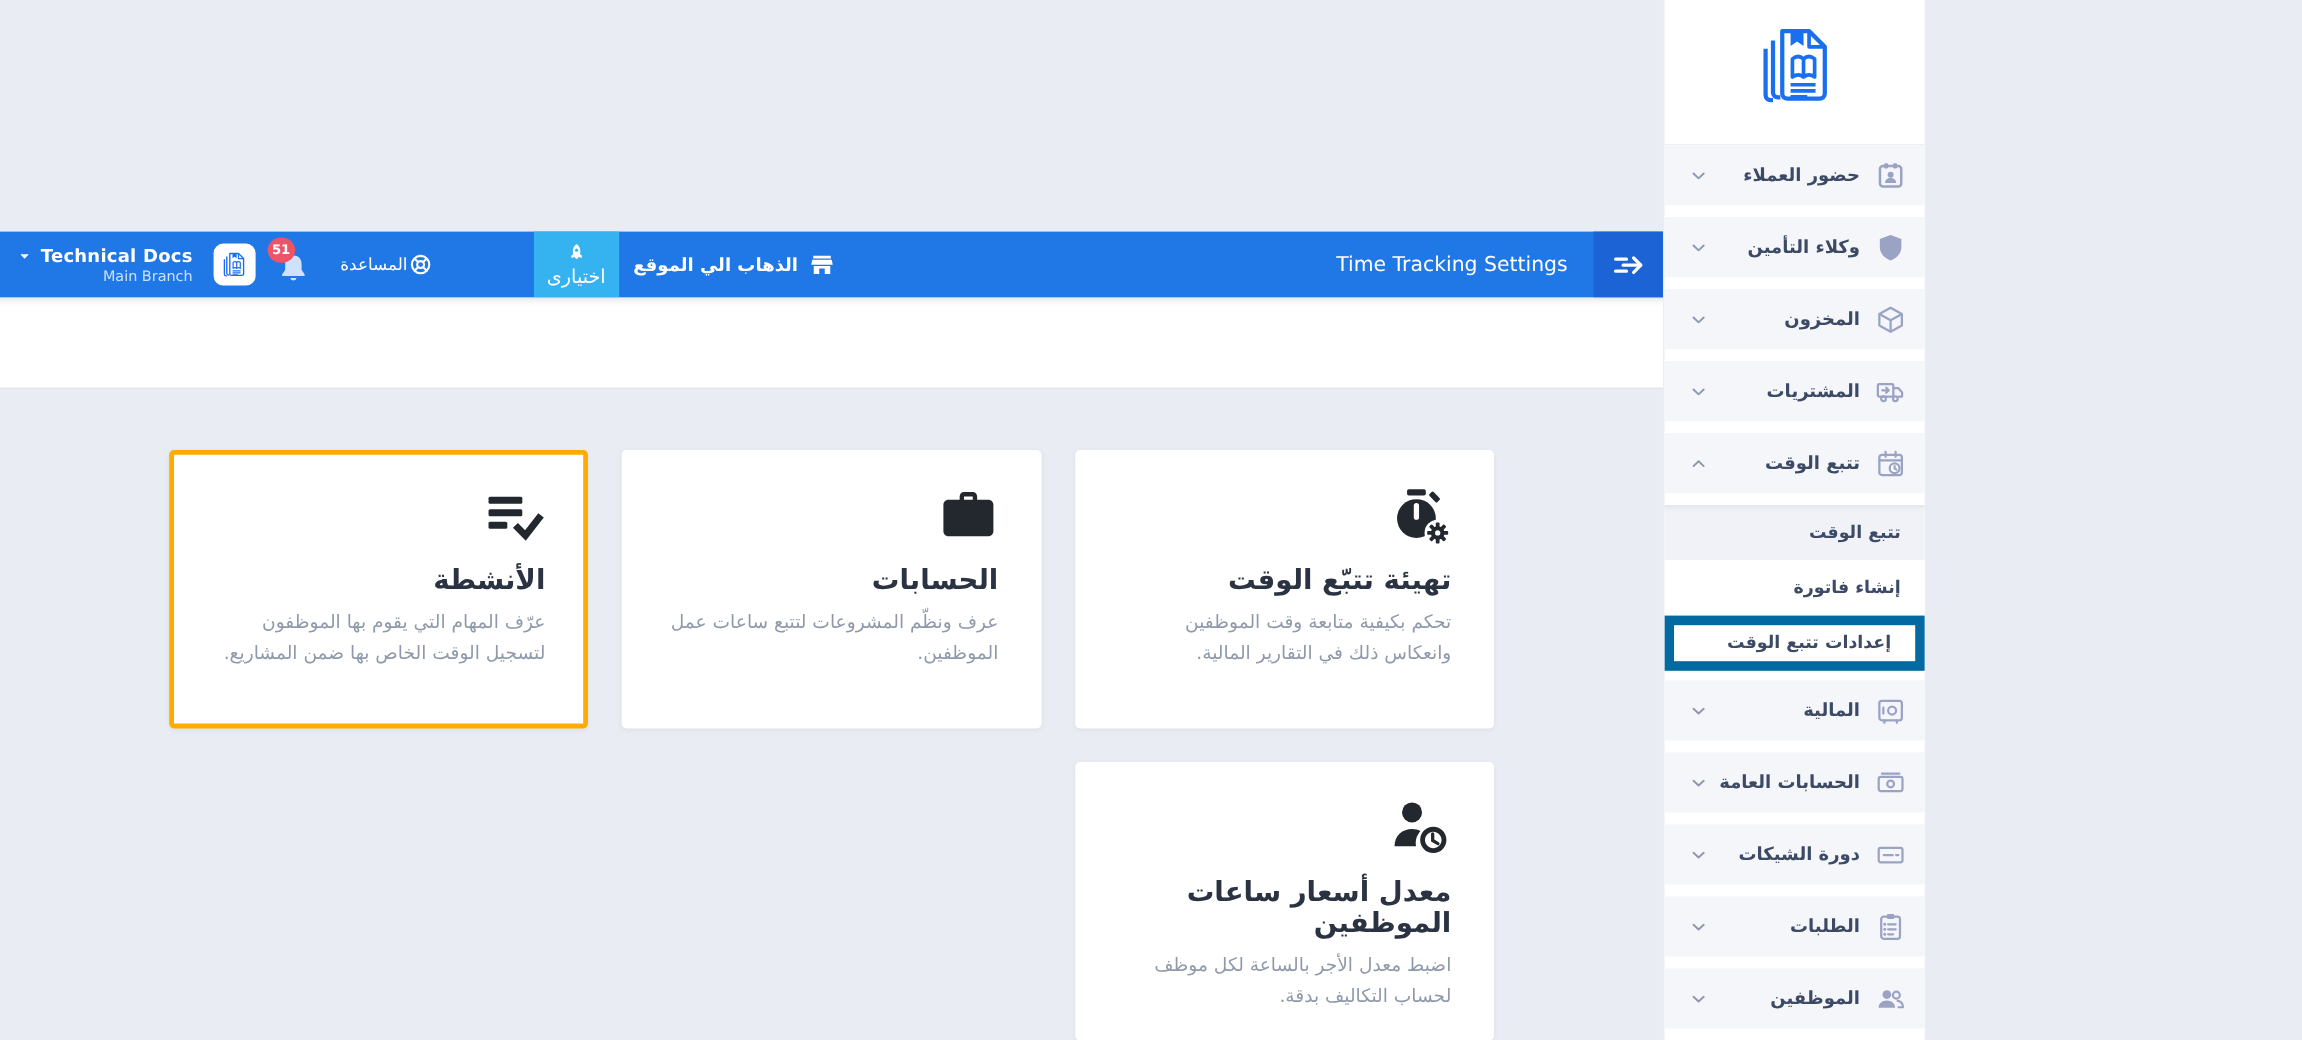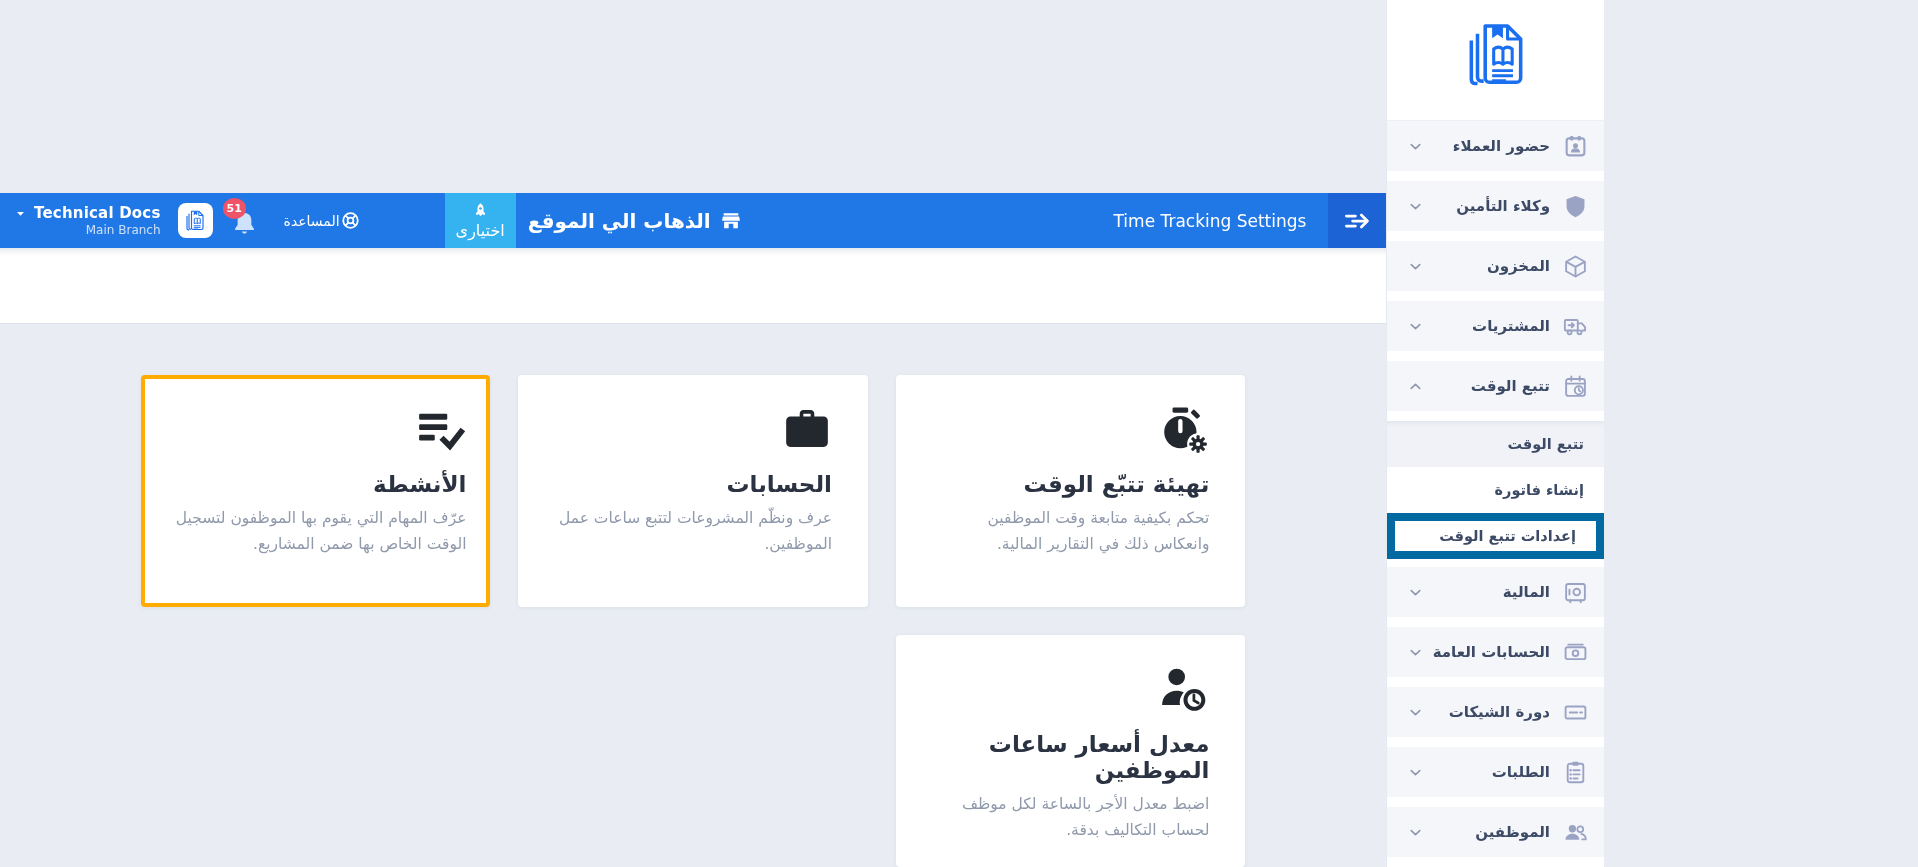--- a/index.html
+++ b/index.html
@@ -27,37 +27,37 @@
            background:#ef5368; color:#fff; font-size:11px; font-weight:700; border-radius:50%;
            display:flex; align-items:center; justify-content:center; }
   .help { margin:auto 0 auto 26px; display:flex; align-items:center; gap:0; color:#fff;
           font-size:14px; cursor:pointer; }
   .help svg { width:21px; height:21px; }
   .trial { margin-left:84px; background:#35b2f0; display:flex; flex-direction:column; align-items:center;
            justify-content:center; gap:2px; padding:4px 11px; color:#fff; cursor:pointer; }
   .trial svg { width:17px; height:17px; }
   .trial-label { font-size:16px; }
   .gosite { margin:auto 0 auto 12px; display:flex; align-items:center; gap:9px; color:#fff;
-            font-size:20px; font-weight:600; cursor:pointer; }
+            font-size:15px; font-weight:600; cursor:pointer; }
   .gosite svg { width:22px; height:22px; }
   .tb-spacer { flex:1; }
   .page-title { align-self:center; color:#fff; font-size:17px; font-weight:500; margin-right:22px; }
   .collapse-box { width:58px; background:#1c63d6; display:flex; align-items:center; justify-content:center; cursor:pointer; }
   .collapse-box svg { width:30px; height:30px; }
 
   
   .white-band { height:75px; background:#fff;
                 box-shadow: inset 0 8px 8px -8px rgba(20,40,80,.22), 0 1px 0 #dde3ec; }
 
   
   .content { flex:1; direction:rtl; padding:52px 141px 0; }
   .cards-grid { display:grid; grid-template-columns:repeat(3,1fr); grid-auto-rows:232px; gap:28px; }
   .card { background:#fff; border-radius:4px; box-shadow:0 1px 4px rgba(30,40,70,.07);
           padding:30px 36px; cursor:pointer; }
-  .card.highlight { border:4px solid #ffab00; padding:26px 20px; }
+  .card.highlight { border:4px solid #ffab00; padding:26px 32px; }
   .card-icon { color:#23272e; height:52px; display:flex; align-items:flex-start; }
   .card-icon svg { width:50px; height:50px; }
   .card-title { margin-top:14px; font-size:23px; font-weight:700; color:#2b3342; }
   .card-desc { margin-top:9px; font-size:15.5px; line-height:1.65; color:#8f99ab; }
 
   
   .sidebar { width:260px; background:#fff; border-left:1px solid #e5e9f0; direction:rtl;
              display:flex; flex-direction:column; overflow:hidden; }
   .logo-wrap { height:129px; flex-shrink:0; display:flex; align-items:center; justify-content:center; cursor:pointer; }
   .logo-wrap svg { width:74px; height:74px; color:#1a6ff0; }

